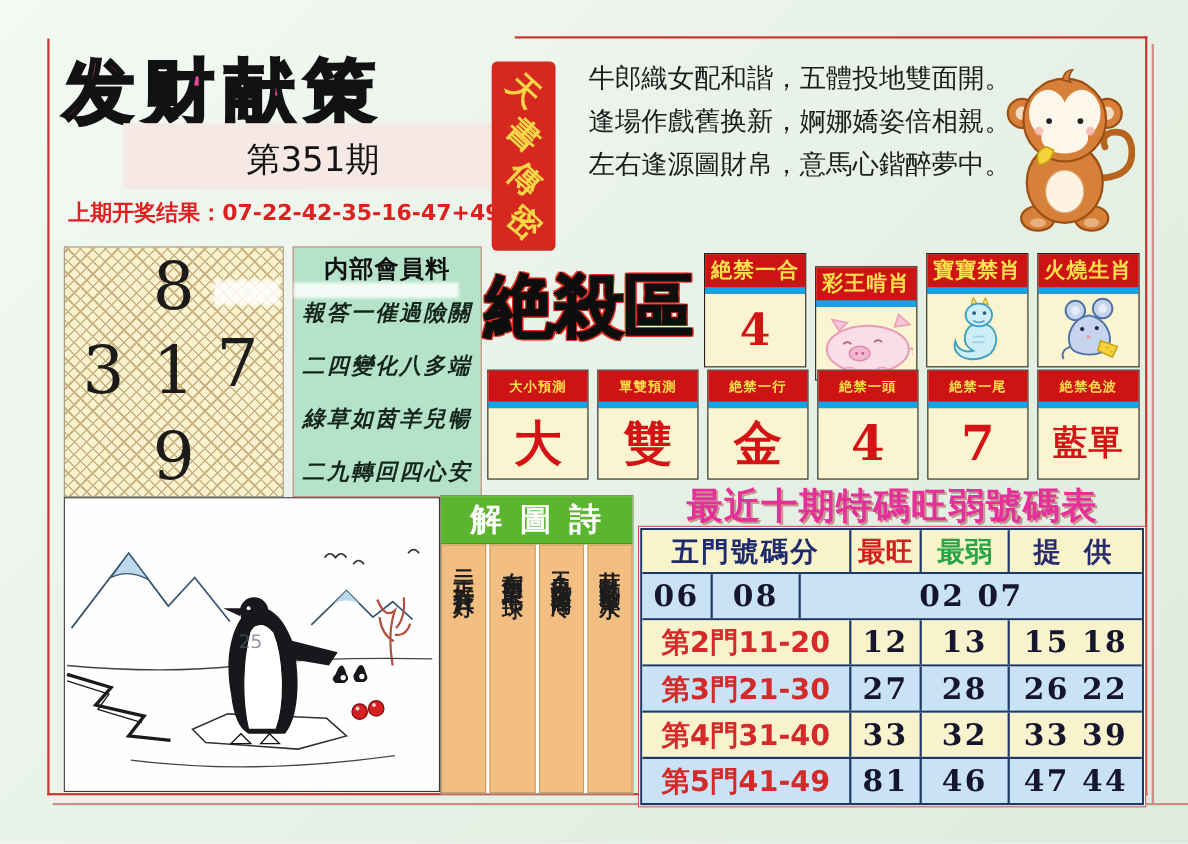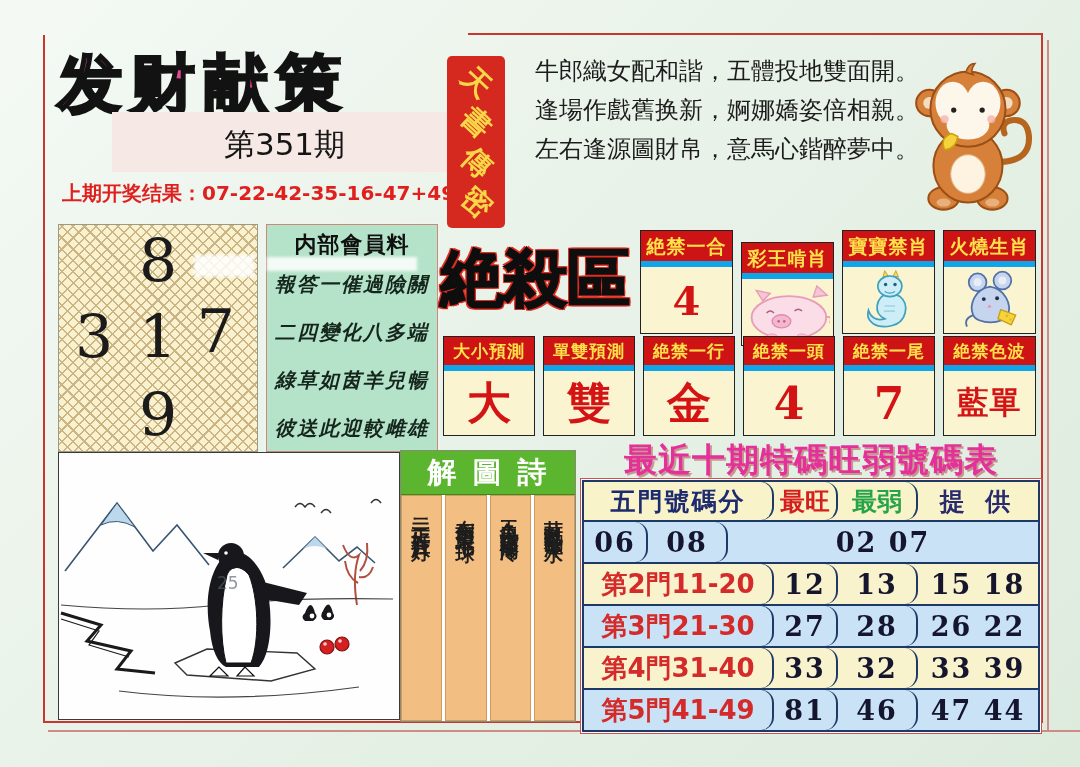--- a/index.html
+++ b/index.html
@@ -61,21 +61,21 @@
     text-shadow:2px 0 0 #e12c20,-2px 0 0 #e12c20,0 2px 0 #e12c20,0 -2px 0 #e12c20,
                 2px 2px 0 #e12c20,-2px -2px 0 #e12c20,2px -2px 0 #e12c20,-2px 2px 0 #e12c20;
   }
   
   .cell{position:absolute;box-sizing:border-box;border:1px solid #222;background:#faf5d0;}
   .cell .hd{
     background:#ce1315;color:#ffe24a;font-weight:bold;text-align:center;
     border-bottom:6px solid #0ea5e9;letter-spacing:1px;white-space:nowrap;overflow:hidden;
   }
   .row1 .hd{height:30px;line-height:30px;font-size:19px;}
-  .row2 .hd{height:28px;line-height:28px;font-size:17px;}
+  .row2 .hd{height:28px;line-height:28px;font-size:12px;}
   .cell .bd{display:flex;align-items:center;justify-content:center;}
   .row1 .bd{height:66px;}
   .row2 .bd{height:64px;}
   .val-red{color:#d41414;font-weight:bold;font-family:"DejaVu Serif","Liberation Serif",serif;}
   .big-val{font-size:44px;}
   .mid-val{font-size:40px;}
   .two-val{font-size:31px;letter-spacing:1px;}
   
   .pic-box{left:58px;top:452px;width:342px;height:268px;background:#fefefe;border:1px solid #3a3a3a;box-sizing:border-box;}
   
@@ -91,21 +91,21 @@
   }
   
   .hc-title{
     left:578px;top:438px;width:466px;text-align:center;font-size:33px;font-weight:900;letter-spacing:1px;
     color:#e5309a;white-space:nowrap;text-shadow:2px 2px 0 rgba(150,20,20,.4);
   }
   .hc-wrap{left:580px;top:478px;width:462px;box-sizing:border-box;border:1px solid #cf5050;background:#fff;padding:1px;}
   .hc-table{border:2px solid #1d3a66;}
   .hc-row{display:flex;border-bottom:2px solid #1d3a66;}
   .hc-row:last-child{border-bottom:none;}
-  .hc-cell{border-right:2px solid #1d3a66;display:flex;align-items:center;justify-content:center;box-sizing:border-box;border-radius:13px;}
+  .hc-cell{border-right:2px solid #1d3a66;display:flex;align-items:center;justify-content:center;box-sizing:border-box;}
   .hc-cell:last-child{border-right:none;}
   .c1{width:190px;}.c2{width:64px;}.c3{width:80px;}.c4{flex:1;}
   .hc-head{height:38px;background:#f8f3c8;}
   .hc-head .hc-cell{font-size:25px;font-weight:bold;}
   .h-gate{color:#1d2a6e;letter-spacing:2px;}
   .h-hot{color:#d41f1f;}
   .h-cold{color:#27a44a;}
   .h-prov{color:#2a2a6e;letter-spacing:6px;}
   .hc-datarow{height:40px;}
   .bg-blue{background:#c9e2f5;}
@@ -177,21 +177,21 @@
   <span class="n-bottom">9</span>
   <div class="erasure" style="right:3px;top:30px;width:60px;height:22px;"></div>
 </div>
 
 <div class="abs member-box">
   <div class="member-title">内部會員料</div>
   <div class="erasure" style="left:0;top:32px;width:150px;height:14px;"></div>
   <div class="member-line">報答一催過險關</div>
   <div class="member-line">二四變化八多端</div>
   <div class="member-line">綠草如茵羊兒暢</div>
-  <div class="member-line">彼送此迎較雌雄</div>
+  <div class="member-line">二九轉回四心安</div>
 </div>
 
 <div class="abs kill-zone">絶殺區</div>
 
 <div class="cell row1" style="left:640px;top:230px;width:93px;">
   <div class="hd">絶禁一合</div>
   <div class="bd">
       <span class="val-red mid-val">4</span>
     </div>
 </div>

